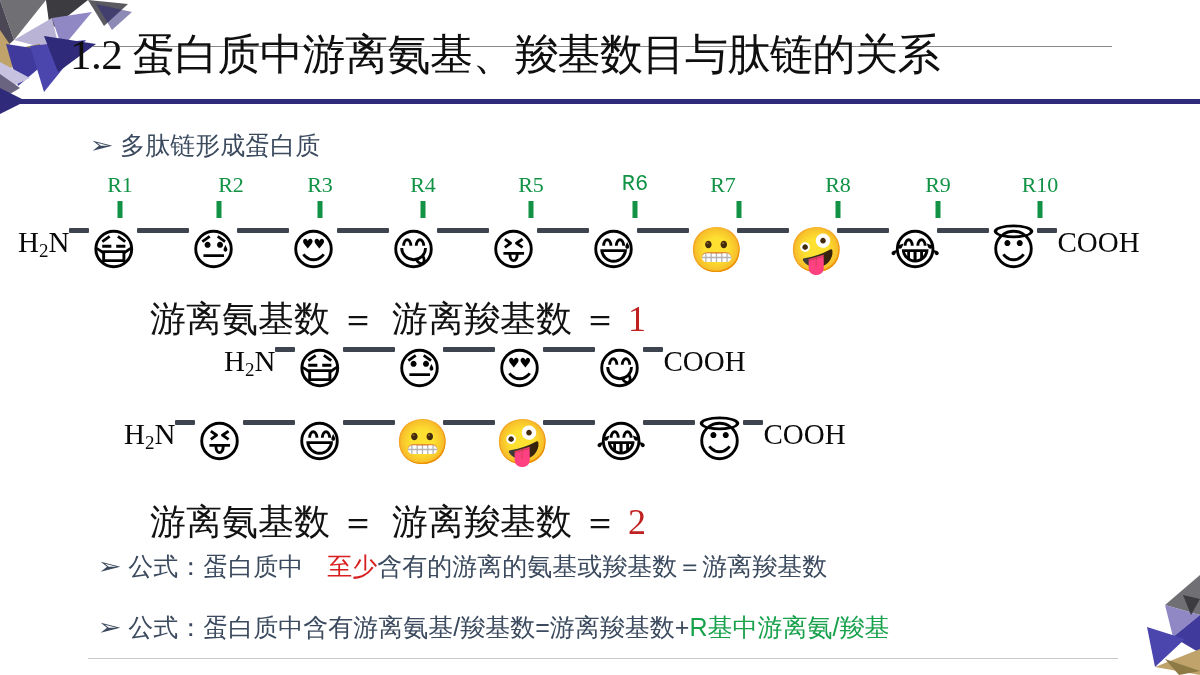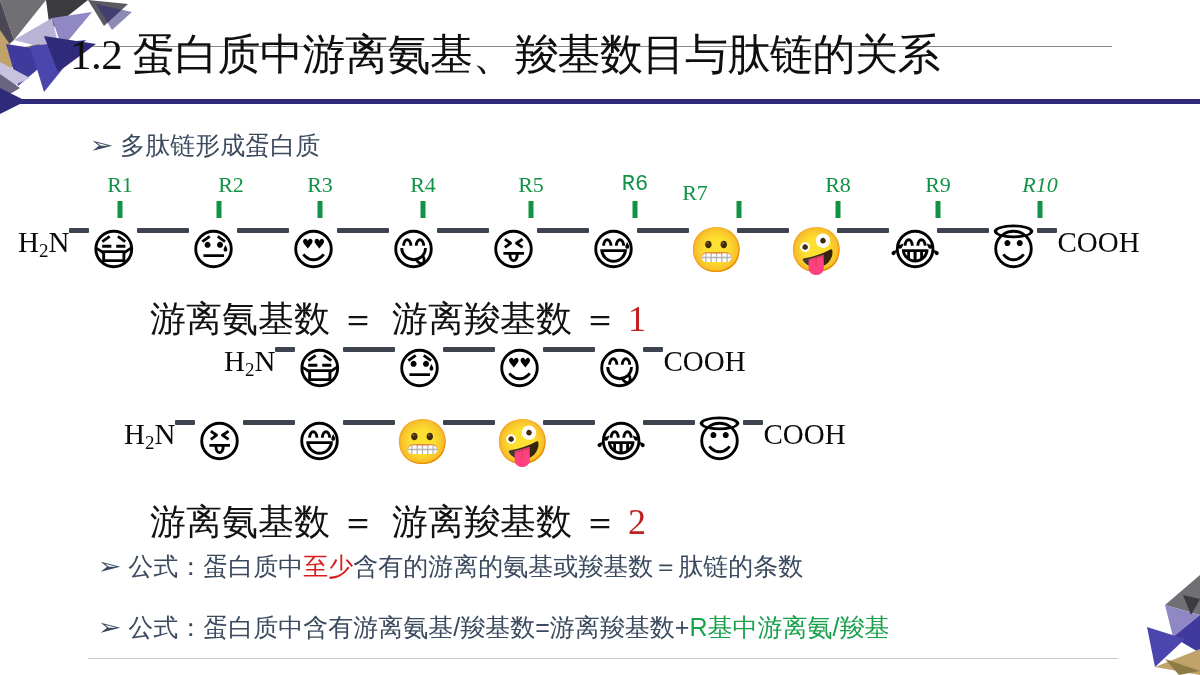--- a/index.html
+++ b/index.html
@@ -74,21 +74,21 @@
     font-family: "Liberation Sans", sans-serif;
   }
   .arrow-glyph {
     display: inline-block;
     color: #3b4a5e;
     font-size: 23px;
     margin-right: 9px;
     line-height: 1;
     transform: scaleX(1.25);
   }
-  .red-em { color: #d81f1f; }
+  .red-em { color: #d81f1f; margin-left: 24px; }
   .green-em { color: #17a14b; }
 
   
   #r-row { position: absolute; left: 0; top: 174px; width: 1060px; height: 62px; }
   .r-label {
     position: absolute;
     text-align: center;
     font-family: "Liberation Serif", serif;
     font-size: 22px;
     color: #119245;
@@ -197,27 +197,27 @@
     <div class="r-label" style="left: 219px; margin-left: 12px;">R2</div>
     <div class="r-tick" style="left: 219px;"></div>
     <div class="r-label" style="left: 320px;">R3</div>
     <div class="r-tick" style="left: 320px;"></div>
     <div class="r-label" style="left: 423px;">R4</div>
     <div class="r-tick" style="left: 423px;"></div>
     <div class="r-label" style="left: 531px;">R5</div>
     <div class="r-tick" style="left: 531px;"></div>
     <div class="r-label" style="left: 635px; font-family: Liberation Mono, monospace;">R6</div>
     <div class="r-tick" style="left: 635px;"></div>
-    <div class="r-label" style="left: 695px; margin-top: 8px;">R7</div>
+    <div class="r-label" style="left: 723px;">R7</div>
     <div class="r-tick" style="left: 739px;"></div>
     <div class="r-label" style="left: 838px;">R8</div>
     <div class="r-tick" style="left: 838px;"></div>
     <div class="r-label" style="left: 938px;">R9</div>
     <div class="r-tick" style="left: 938px;"></div>
-    <div class="r-label" style="left: 1040px; font-style: italic;">R10</div>
+    <div class="r-label" style="left: 1040px;">R10</div>
     <div class="r-tick" style="left: 1040px;"></div>
   </div>
 
 <div class="chain" style="left:18px; top:228px;">
     <span class="chem-label">H<sub>2</sub>N</span>
     <span class="bond bond-short"></span>
     <span class="emoji">😷</span>
     <span class="bond bond-long"></span>
     <span class="emoji">😓</span>
     <span class="bond bond-long"></span>
@@ -279,21 +279,21 @@
 
 <div class="eq-line" style="left:150px; top:498px;">
   <span>游离氨基数 ＝</span><span class="eq-gap"></span><span>游离羧基数 ＝</span>
   <span class="num">2</span>
 </div>
 
 <div class="bullet-line" style="left:100px; top:550px;">
   <span class="arrow-glyph">➢</span>
   <span>公式：蛋白质中</span>
     <span class="red-em">至少</span>
-    <span>含有的游离的氨基或羧基数＝肽链的条数</span>
+    <span>含有的游离的氨基或羧基数＝游离羧基数</span>
 </div>
 
 <div class="bullet-line" style="left:100px; top:611px;">
   <span class="arrow-glyph">➢</span>
   <span>公式：蛋白质中含有游离氨基/羧基数=游离羧基数+</span>
     <span class="green-em">R基中游离氨/羧基</span>
 </div>
 
 <div id="bottom-rule"></div>
 

